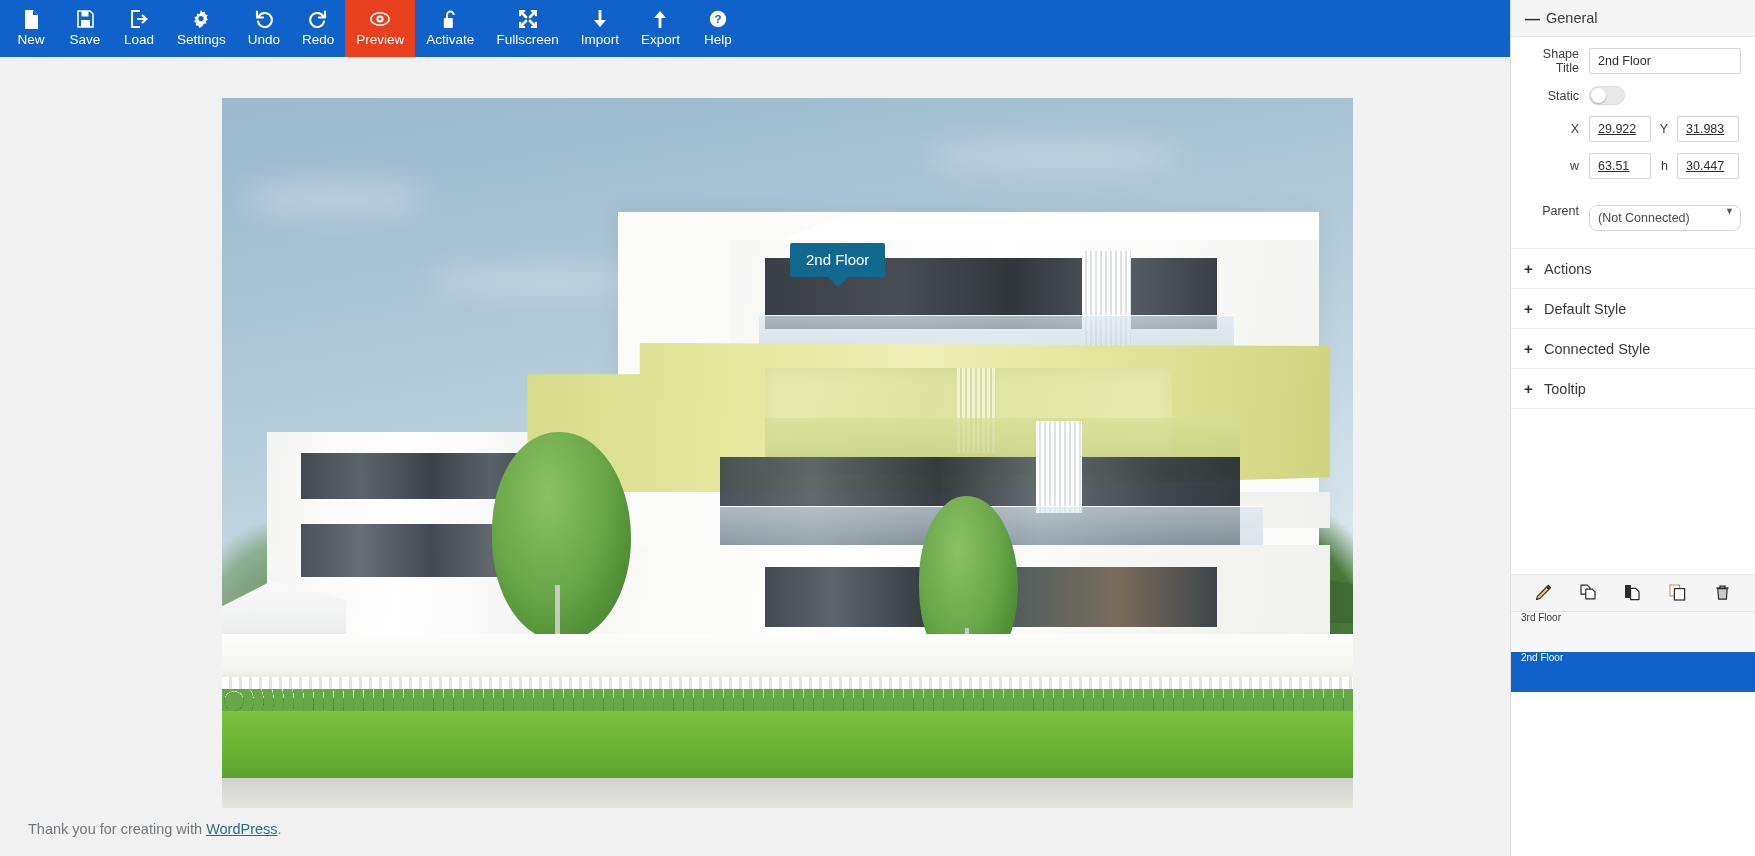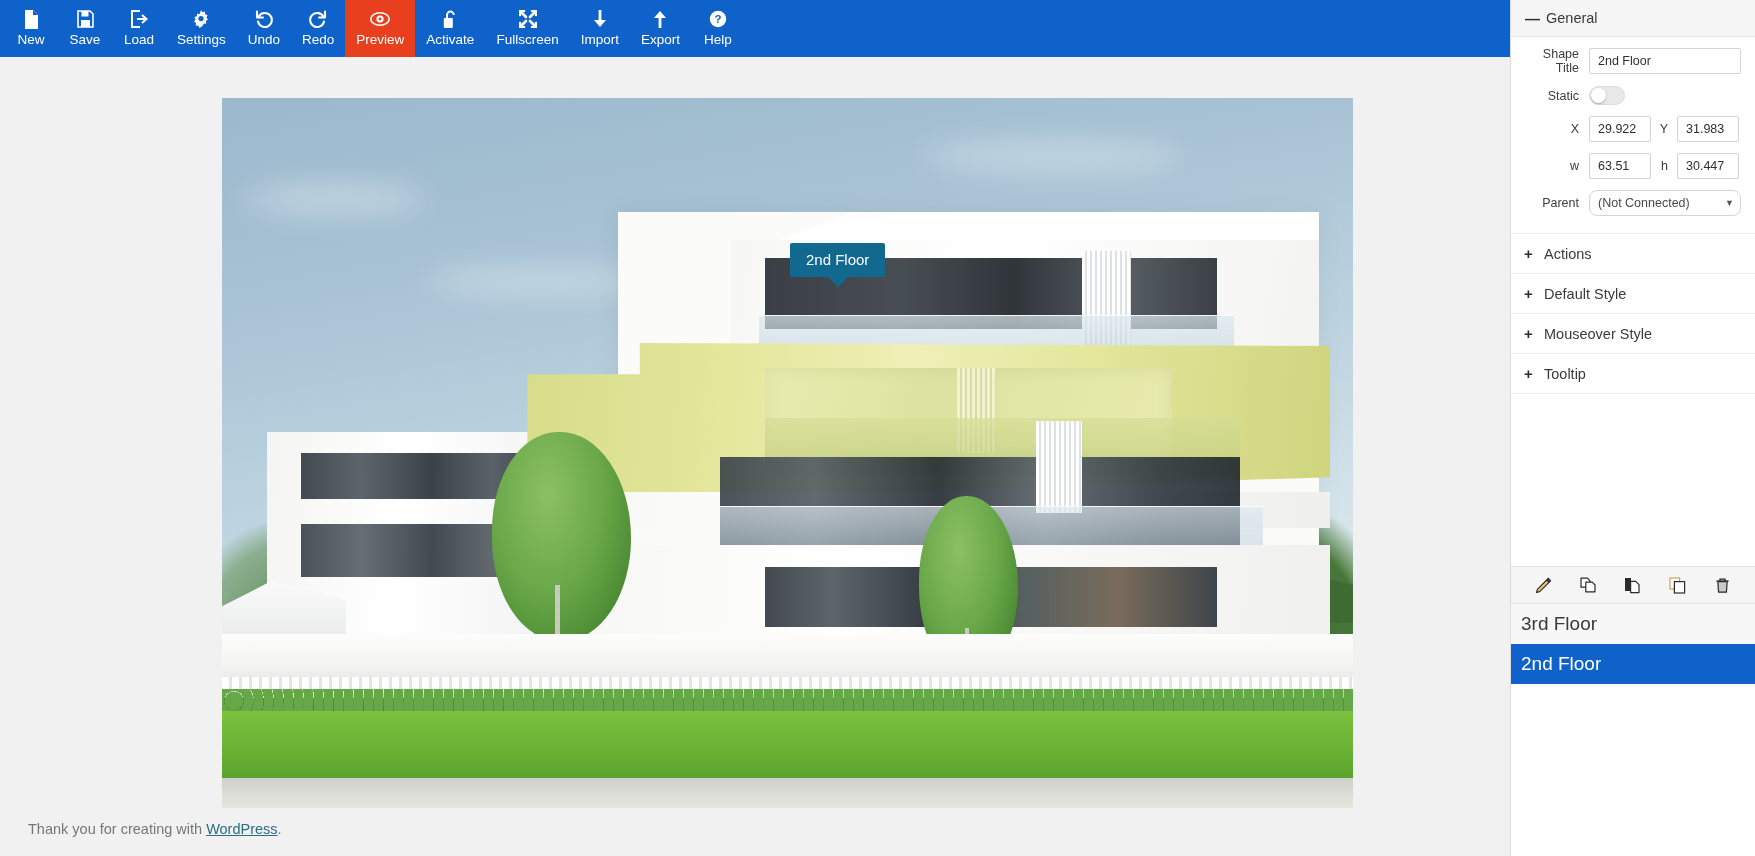--- a/index.html
+++ b/index.html
@@ -298,21 +298,21 @@
   }
   .fld-input {
     flex: 1; height: 26px;
     border: 1px solid #d4d4d4; border-radius: 2px;
     background: #ffffff;
     font-size: 12.5px; color: #2f2f2f;
     padding: 0 8px;
     font-family: "Liberation Sans", sans-serif;
     min-width: 0;
   }
-  .fld-input.small { width: 62px; flex: none; }
+  .fld-input.small { width: 62px; flex: none; text-decoration: underline; }
   .fld-sep { font-size: 12.5px; color: #3c3c3c; width: 26px; text-align: right; padding-right: 9px; flex: none; }
   .toggle {
     width: 36px; height: 19px; border-radius: 10px;
     background: #e8e8e8; border: 1px solid #dcdcdc;
     position: relative; cursor: pointer;
   }
   .toggle::after {
     content: ""; position: absolute; left: 1px; top: 1px;
     width: 15px; height: 15px; border-radius: 50%;
     background: #ffffff; box-shadow: 0 1px 2px rgba(0,0,0,0.28);
@@ -320,20 +320,21 @@
   .select-wrap { position: relative; flex: 1; }
   .fld-select {
     width: 100%; height: 26px;
     border: 1px solid #d4d4d4; border-radius: 8px;
     background: #ffffff;
     font-size: 12.5px; color: #4a4a4a;
     padding: 0 20px 0 8px;
     appearance: none; -webkit-appearance: none;
     font-family: "Liberation Sans", sans-serif;
     cursor: pointer;
+    margin-top: 15px;
   }
   .sel-caret {
     position: absolute; right: 7px; top: 50%; transform: translateY(-50%);
     font-size: 9px; color: #555; pointer-events: none;
   }
   .acc-row {
     height: 40px; display: flex; align-items: center;
     padding-left: 12px; gap: 10px;
     border-top: 1px solid #ededed;
     cursor: pointer;
@@ -347,23 +348,23 @@
     height: 38px;
     background: #f5f5f5;
     border-top: 1px solid #e3e3e3;
     border-bottom: 1px solid #e3e3e3;
     display: flex; align-items: center; justify-content: space-around;
     padding: 0 10px;
   }
   .lt-btn { cursor: pointer; display: flex; align-items: center; justify-content: center; width: 26px; height: 26px; }
   .shape-list { background: #f7f7f7; }
   .shape-item {
-    height: 40px; display: flex; align-items: center;
+    height: 40px; display: flex; 
     padding-left: 10px;
-    font-size: 19px; color: #3a3a3a;
+    font-size: 10px; color: #3a3a3a;
     cursor: pointer;
     background: #f7f7f7;
   }
   .shape-item.selected { background: #0e62c9; color: #ffffff; }
   .sb-foot-pad { flex: 1; background: #ffffff; }
 </style>
 </head>
 <body>
 
 <div class="app">
@@ -664,21 +665,21 @@
     <div class="acc-row">
       <span class="acc-sign">+</span>
       <span class="acc-title">Actions</span>
     </div>
     <div class="acc-row">
       <span class="acc-sign">+</span>
       <span class="acc-title">Default Style</span>
     </div>
     <div class="acc-row">
       <span class="acc-sign">+</span>
-      <span class="acc-title">Mouseover Style</span>
+      <span class="acc-title">Connected Style</span>
     </div>
     <div class="acc-row">
       <span class="acc-sign">+</span>
       <span class="acc-title">Tooltip</span>
     </div>
 
     <div class="sb-spacer"></div>
 
     <div class="list-toolbar">
       <span class="lt-btn">

